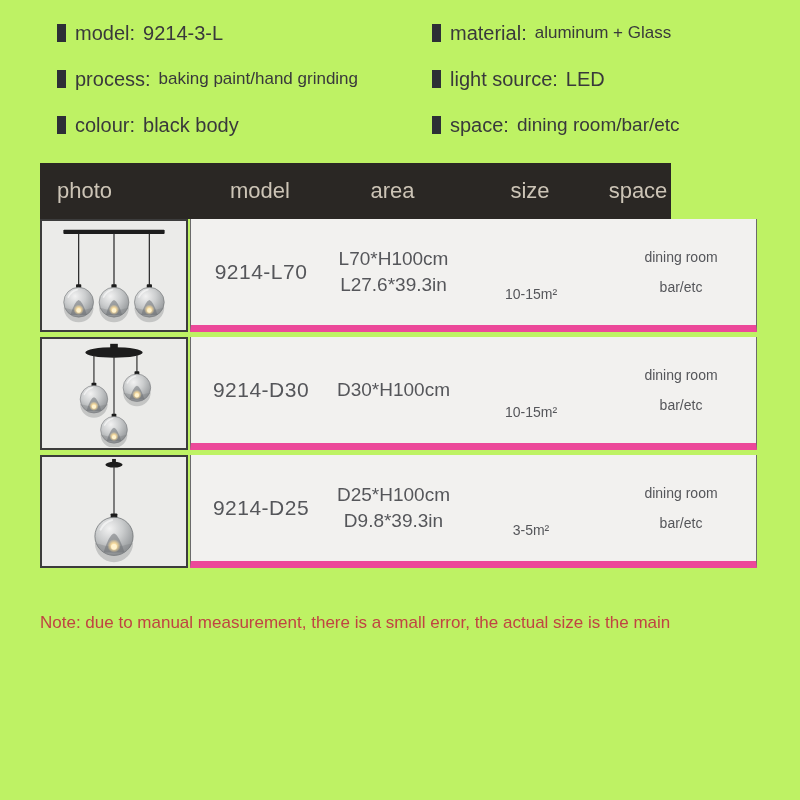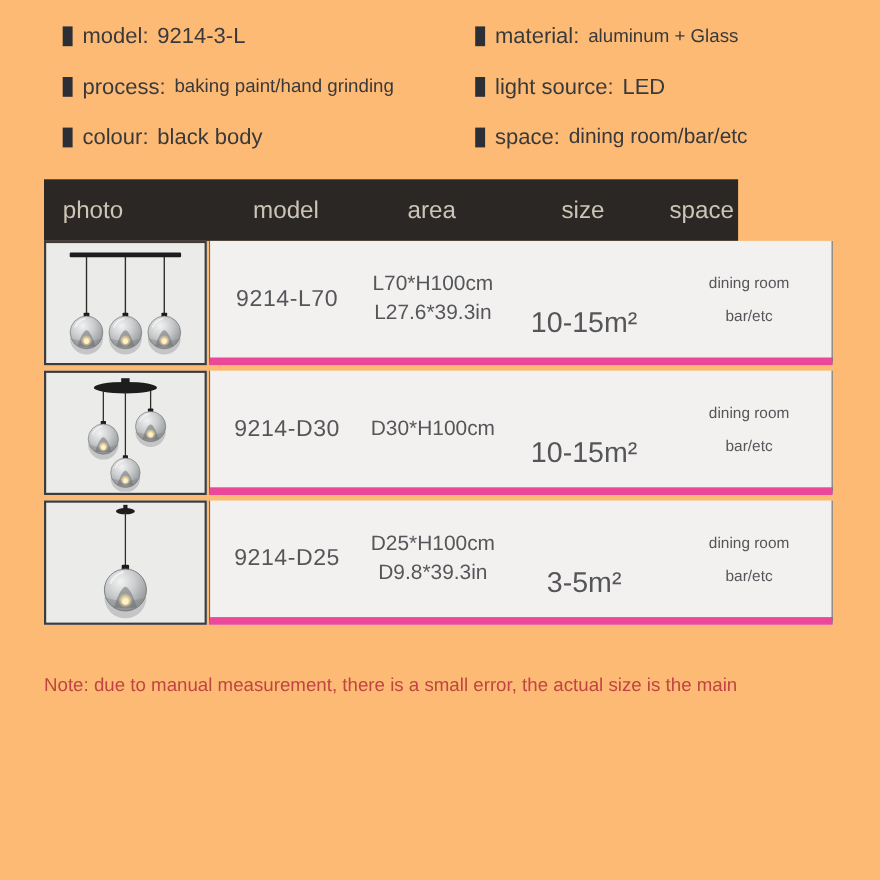--- a/index.html
+++ b/index.html
@@ -1,18 +1,18 @@
 <!DOCTYPE html>
 <html><head>
 <meta charset="utf-8">
 <style>
   * { margin:0; padding:0; box-sizing:border-box; }
   body { width:800px; height:800px; background:#ffffff;
          font-family:"Liberation Sans", sans-serif; }
-  .sheet { position:relative; width:800px; height:800px; background:#fdba74; overflow:hidden; }
+  .sheet { position:relative; width:800px; height:800px; background:#bef264; overflow:hidden; }
 
   
   .specs { position:absolute; top:20px; left:57px; right:30px;
            display:grid; grid-template-columns:375px 1fr; }
   .spec-col { display:flex; flex-direction:column; }
   .spec-item { display:flex; align-items:center; height:26px; margin-bottom:20px; }
   .bullet { width:9px; height:18px; background:#2d2f36; margin-right:9px; flex:0 0 auto; }
   .spec-label { font-size:20px; color:#39393b; }
   .spec-value { font-size:20px; color:#39393b; margin-left:8px; white-space:nowrap; }
   .spec-value.sm { font-size:17px; }
@@ -30,21 +30,21 @@
   .photo-cell { border:2px solid #3c3c3c; background:#ebebe9;
                 display:flex; align-items:center; justify-content:center; }
   .row-content { grid-column:3; background:#f2f1ef;
                  border-left:1px solid #6b6b6b; border-right:1px solid #6b6b6b;
                  border-bottom:7px solid #ec4899;
                  display:grid; grid-template-columns:140px 125px 150px 1fr;
                  align-items:center; }
   .cell { text-align:center; color:#55565a; }
   .cell.model { font-size:21px; letter-spacing:0.5px; }
   .cell.size  { font-size:19px; line-height:26px; }
-  .cell.area  { font-size:26px;margin-top:43px; }
+  .cell.area  { font-size:14px;margin-top:43px; }
   .cell.space { font-size:14px; line-height:30px; }
 
   
   .note { position:absolute; left:40px; top:613px; font-size:17px; color:#c04442; }
 
   svg.photo { display:block; }
   .defs-holder { position:absolute; width:0; height:0; overflow:hidden; }
 </style>
 </head>
 <body>

